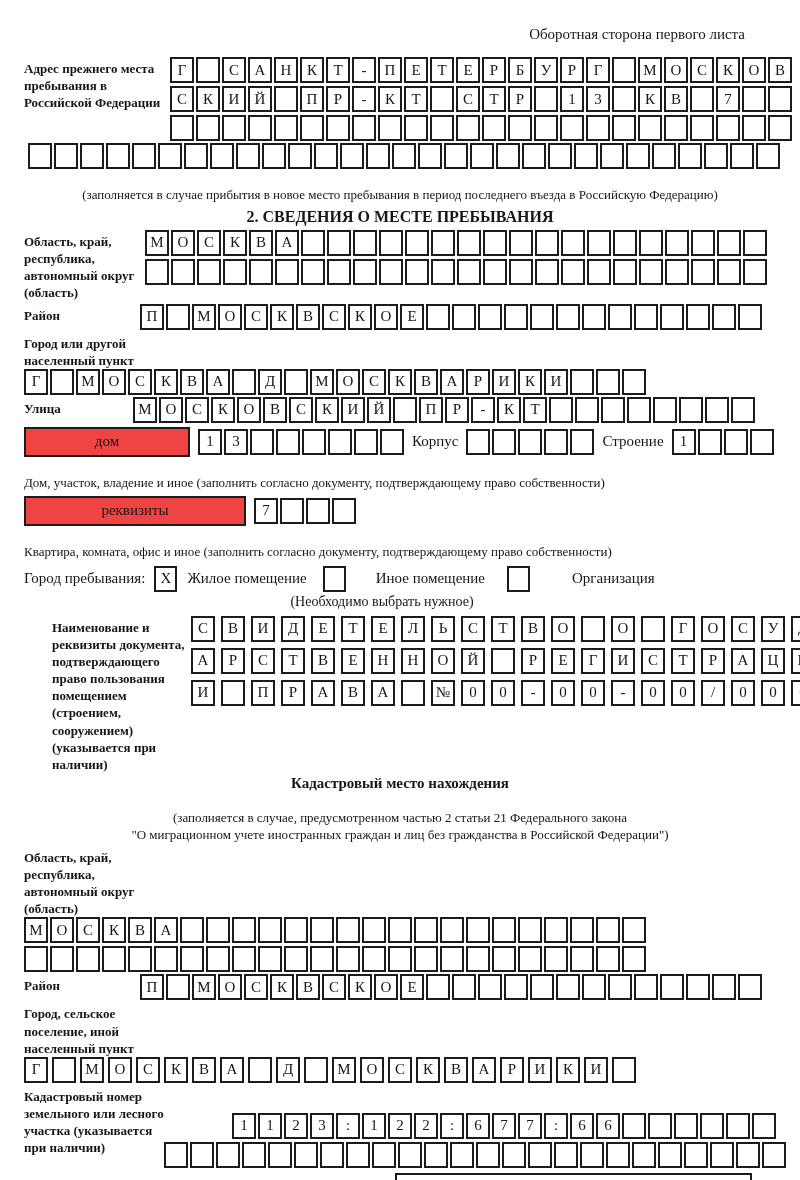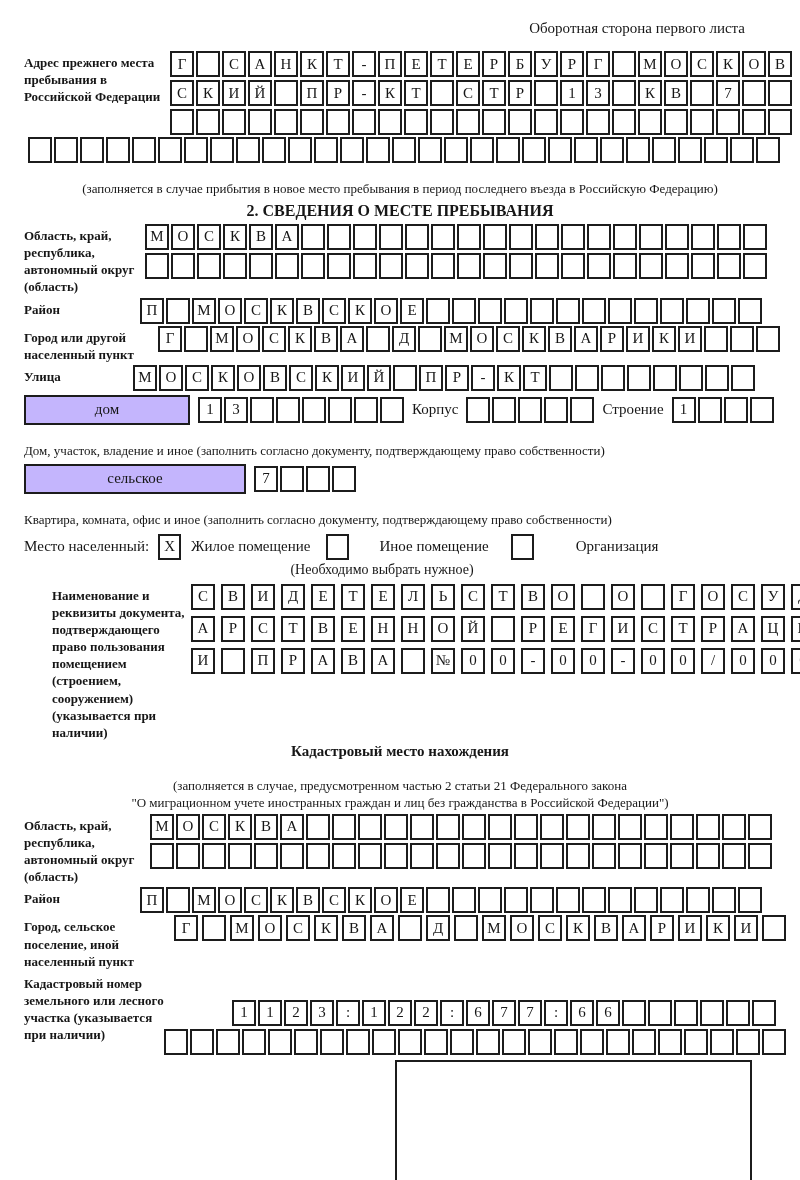--- a/index.html
+++ b/index.html
@@ -1,21 +1,21 @@
 <!DOCTYPE html>
 <html><head>
 <meta charset="utf-8">
 <style>
   html,body{margin:0;padding:0;background:#fff;}
   body{
     width:800px;height:1180px;overflow:hidden;
     font-family:"Liberation Serif","DejaVu Serif",serif;
     color:#161616;
   }
-  .page{box-sizing:border-box;width:800px;height:1180px;padding:20px 0 0 24px;}
+  .page{box-sizing:border-box;width:800px;height:1180px;padding:26px 0 0 24px;}
 
   .hdr-right{
     text-align:right;padding-right:55px;font-size:15px;margin-bottom:14px;
   }
 
   
   .field{display:flex;align-items:flex-start;margin-bottom:2px;}
   .flabel{flex:none;font-size:13px;line-height:1.32;padding-top:3px;font-weight:bold;}
   .rows{display:flex;flex-direction:column;gap:3px;}
   .cells{display:flex;gap:2px;}
@@ -29,21 +29,21 @@
   .fullrow{margin:2px 0 0 4px;}
 
   .note{font-size:13px;line-height:1.3;margin-top:18px;}
   .note.center{text-align:center;padding-right:24px;}
   .sec-title{font-size:16px;font-weight:bold;text-align:center;padding-right:24px;margin:4px 0 4px 0;}
   .sub-title{font-size:15px;font-weight:bold;text-align:center;padding-right:24px;margin:4px 0 2px 0;}
 
   
   .inline-row{display:flex;align-items:center;margin-top:4px;}
   .longbox{
-    box-sizing:border-box;flex:none;height:30px;border:2px solid #1c1c1c;background:#c4b5fd;
+    box-sizing:border-box;flex:none;height:30px;border:2px solid #1c1c1c;background:#ef4444;
     display:flex;align-items:center;justify-content:center;font-size:15px;
   }
   .housebox{width:166px;margin-right:8px;}
   .aptbox{width:222px;margin-right:8px;}
   .inline-lbl{font-size:15px;margin:0 8px;}
 
   
   .stay{display:flex;align-items:center;margin-top:5px;font-size:15px;}
   .stay-label{margin-right:9px;}
   .checkbox{
@@ -60,21 +60,21 @@
   .cad-row1{margin-left:68px;}
 
   
   .stamp-box{
     box-sizing:border-box;width:357px;height:175px;border:2px solid #1c1c1c;background:#fff;
     margin:5px 0 0 371px;
   }
   .stamp-caption{
     width:362px;margin:6px 0 0 368px;text-align:center;font-size:14.5px;line-height:1.25;
   }
-  .mt2{margin-top:2px;}.mt6{margin-top:6px;margin-left:28px;}
+  .mt2{margin-top:2px;flex-direction:column;}.mt6{margin-top:6px;margin-left:28px;}
 </style>
 </head>
 <body>
 
 <div class="page">
 
   <div class="hdr-right">Оборотная сторона первого листа</div>
 
   <div class="field">
     <div class="flabel" style="width:146px;">Адрес прежнего места пребывания в Российской Федерации</div>
@@ -366,32 +366,32 @@
     <div class="cells">
         <span class="cell">1</span>
         <span class="cell"></span>
         <span class="cell"></span>
         <span class="cell"></span>
       </div>
   </div>
   <div class="note">Дом, участок, владение и иное (заполнить согласно документу, подтверждающему право собственности)</div>
 
   <div class="inline-row">
-    <div class="longbox aptbox">сельское</div>
+    <div class="longbox aptbox">реквизиты</div>
     <div class="cells">
         <span class="cell">7</span>
         <span class="cell"></span>
         <span class="cell"></span>
         <span class="cell"></span>
       </div>
   </div>
   <div class="note">Квартира, комната, офис и иное (заполнить согласно документу, подтверждающему право собственности)</div>
 
   <div class="stay">
-    <span class="stay-label">Место населенный:</span>
+    <span class="stay-label">Город пребывания:</span>
     <span class="checkbox">X</span>
     <span class="opt1">Жилое помещение</span>
     <span class="checkbox"></span>
     <span class="opt2">Иное помещение</span>
     <span class="checkbox"></span>
     <span class="opt3">Организация</span>
   </div>
   <div class="choose-note">(Необходимо выбрать нужное)</div>
 
   <div class="field mt6">

